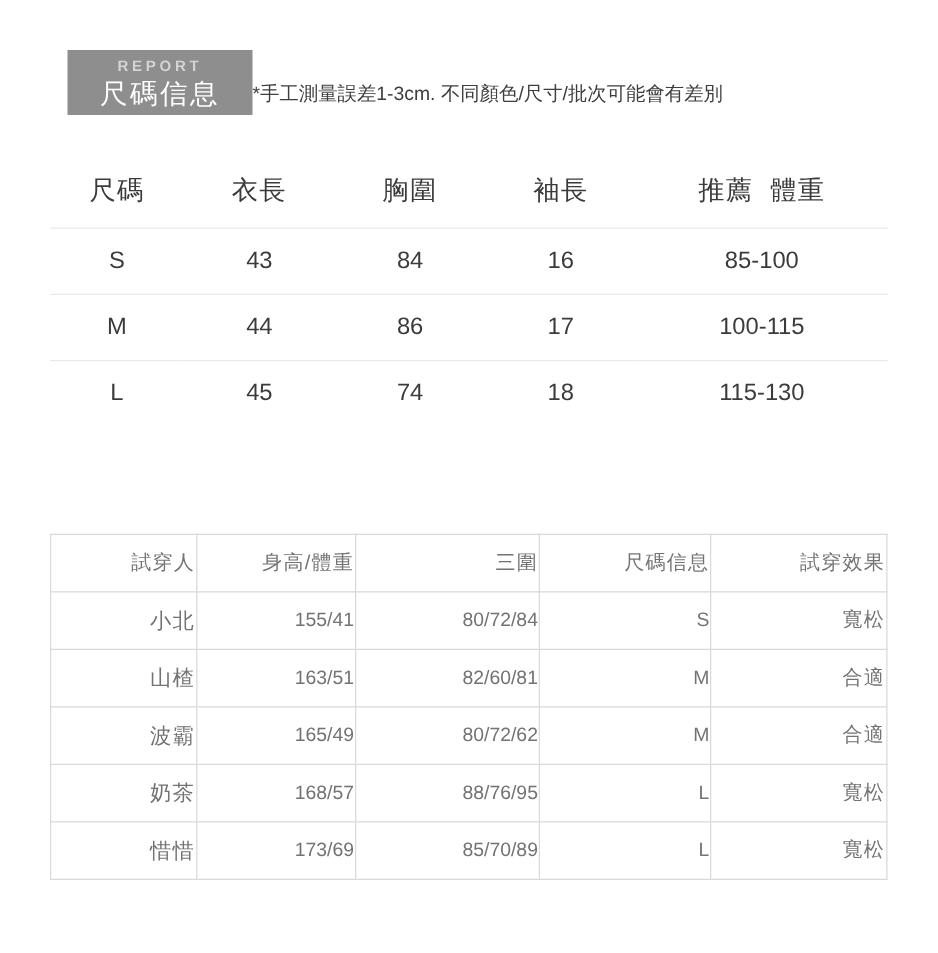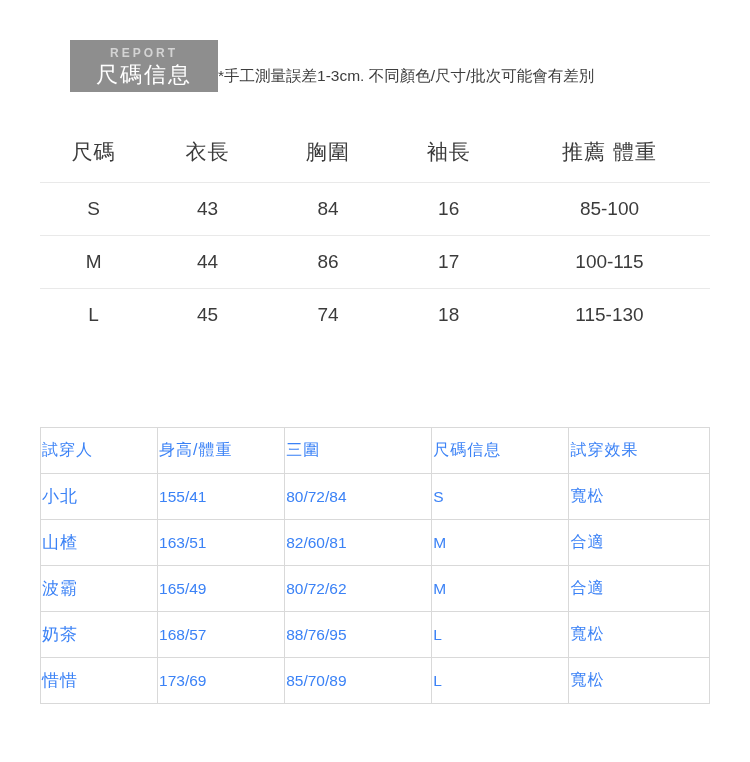--- a/index.html
+++ b/index.html
@@ -31,21 +31,20 @@
   }
   .badge {
     position: relative;
     width: 148px;
     height: 52px;
     background: #8e8e8e;
     flex: 0 0 auto;
     box-sizing: border-box;
     padding: 6px 0 0 0;
     text-align: center;
-    margin-left: 16px;
   }
   .badge .eyebrow {
     color: #d4d4d4;
     font-size: 12px;
     letter-spacing: 3px;
     line-height: 15px;
     font-weight: bold;
     display: block;
   }
   .badge .zh {
@@ -75,20 +74,21 @@
   }
   .size-table th, .size-table td {
     text-align: center;
     font-weight: normal;
     color: #3b3b3b;
   }
   .size-table th {
     font-size: 21px;
     padding: 6px 0 16px 0;
     letter-spacing: 1px;
+    font-family: Liberation Mono, monospace;
   }
   .size-table tbody tr td {
     font-size: 19px;
     padding: 15px 0 15px 0;
     border-top: 1px solid #e9e9e9;
   }
   .size-table col.c1 { width: 16%; }
   .size-table col.c2 { width: 18%; }
   .size-table col.c3 { width: 18%; }
   .size-table col.c4 { width: 18%; }
@@ -100,23 +100,23 @@
   
   .fit-table {
     margin: 0 40px;
     width: 670px;
     border-collapse: collapse;
     table-layout: fixed;
     border: 1px solid #d9d9d9;
   }
   .fit-table th, .fit-table td {
     border: 1px solid #d9d9d9;
-    text-align: left;
+    text-align: right;
     font-weight: normal;
-    color: #3b82f6;
+    color: #737373;
     height: 43px;
   }
   .fit-table th {
     font-size: 16px;
     letter-spacing: 1px;
   }
   .fit-table td {
     font-size: 15.5px;
   }
   .fit-table td.name {

